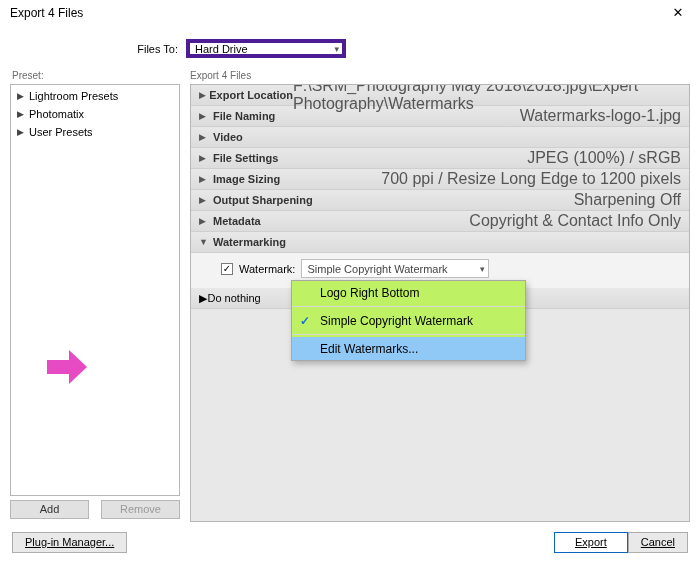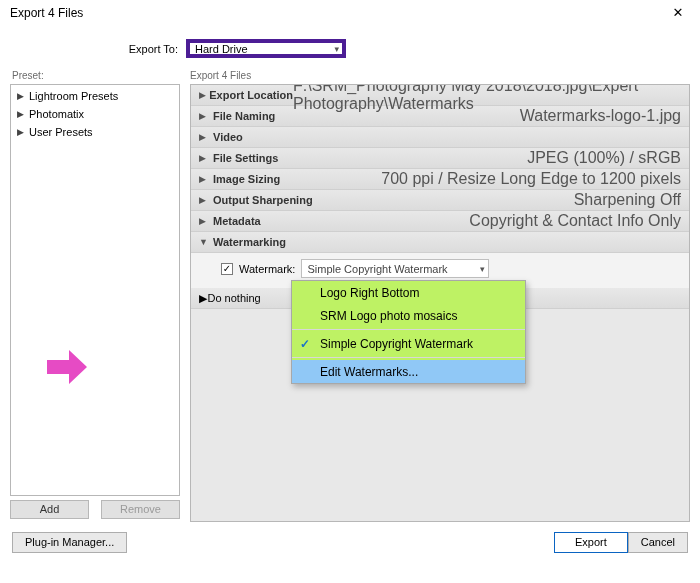--- a/index.html
+++ b/index.html
@@ -156,20 +156,21 @@
   .arrow-callout {
     position:absolute;
     left: 47px; top: 350px;
     width: 40px; height: 34px;
     z-index:11;
   }
   .footer {
     display:flex;
     align-items:flex-end;
     padding: 10px 12px;
+    text-decoration: underline;
   }
   .btn {
     background: #e9e9e9;
     border:1px solid #adadad;
     height:21px;
     padding: 0 12px;
     font-size:11px;
     line-height:19px;
     text-align:center;
   }
@@ -181,21 +182,21 @@
 </style>
 </head>
 <body>
 
 <div class="titlebar">
   <span>Export 4 Files</span>
   <span class="close-x">✕</span>
 </div>
 
 <div class="export-to-row">
-  <div class="lbl">Export To:</div>
+  <div class="lbl">Files To:</div>
   <div class="select" style="width:160px">
     <span>Hard Drive</span>
     <span class="caret">▾</span>
   </div>
 </div>
 
 <div class="section-labels">
   <div class="left">Preset:</div>
   <div class="right">Export 4 Files</div>
 </div>
@@ -284,23 +285,20 @@
 
       <div class="post-hdr">
         <span class="tri">▶</span>
         <span class="spacer"></span>
         <span class="value">Do nothing</span>
       </div>
 
       <div class="dropdown-pop">
         <div class="dd-item">
           <span>Logo Right Bottom</span>
-        </div>
-        <div class="dd-item">
-          <span>SRM Logo photo mosaics</span>
         </div>
         <div class="dd-sep"></div>
         <div class="dd-item">
           <span class="tick">✓</span>
           <span>Simple Copyright Watermark</span>
         </div>
         <div class="dd-sep"></div>
         <div class="dd-item hi">
           <span>Edit Watermarks...</span>
         </div>

